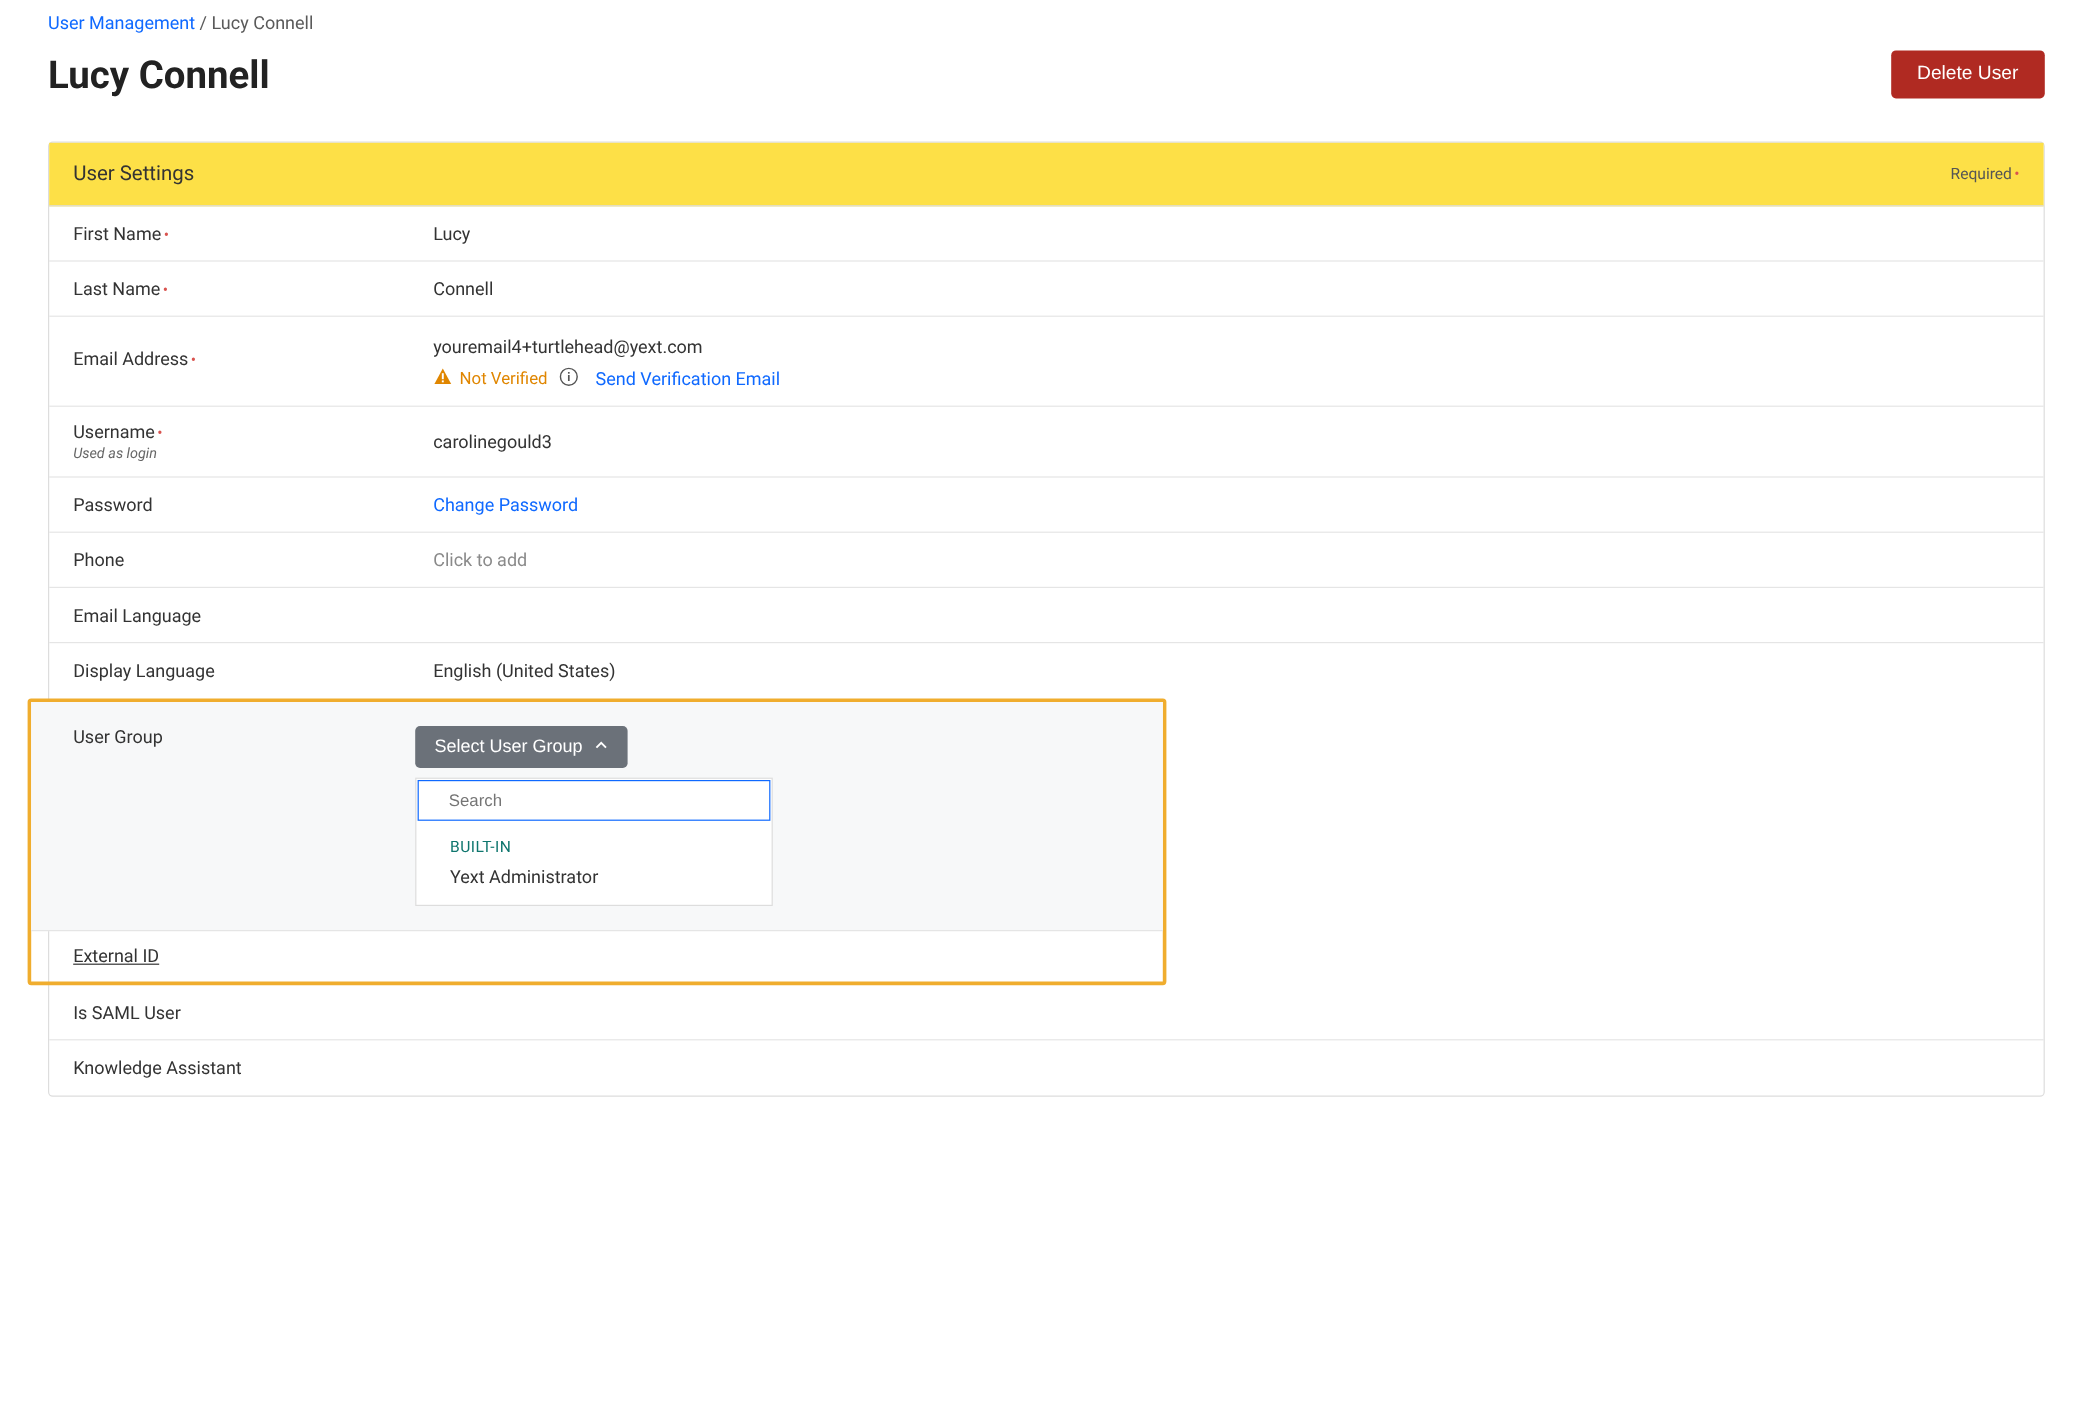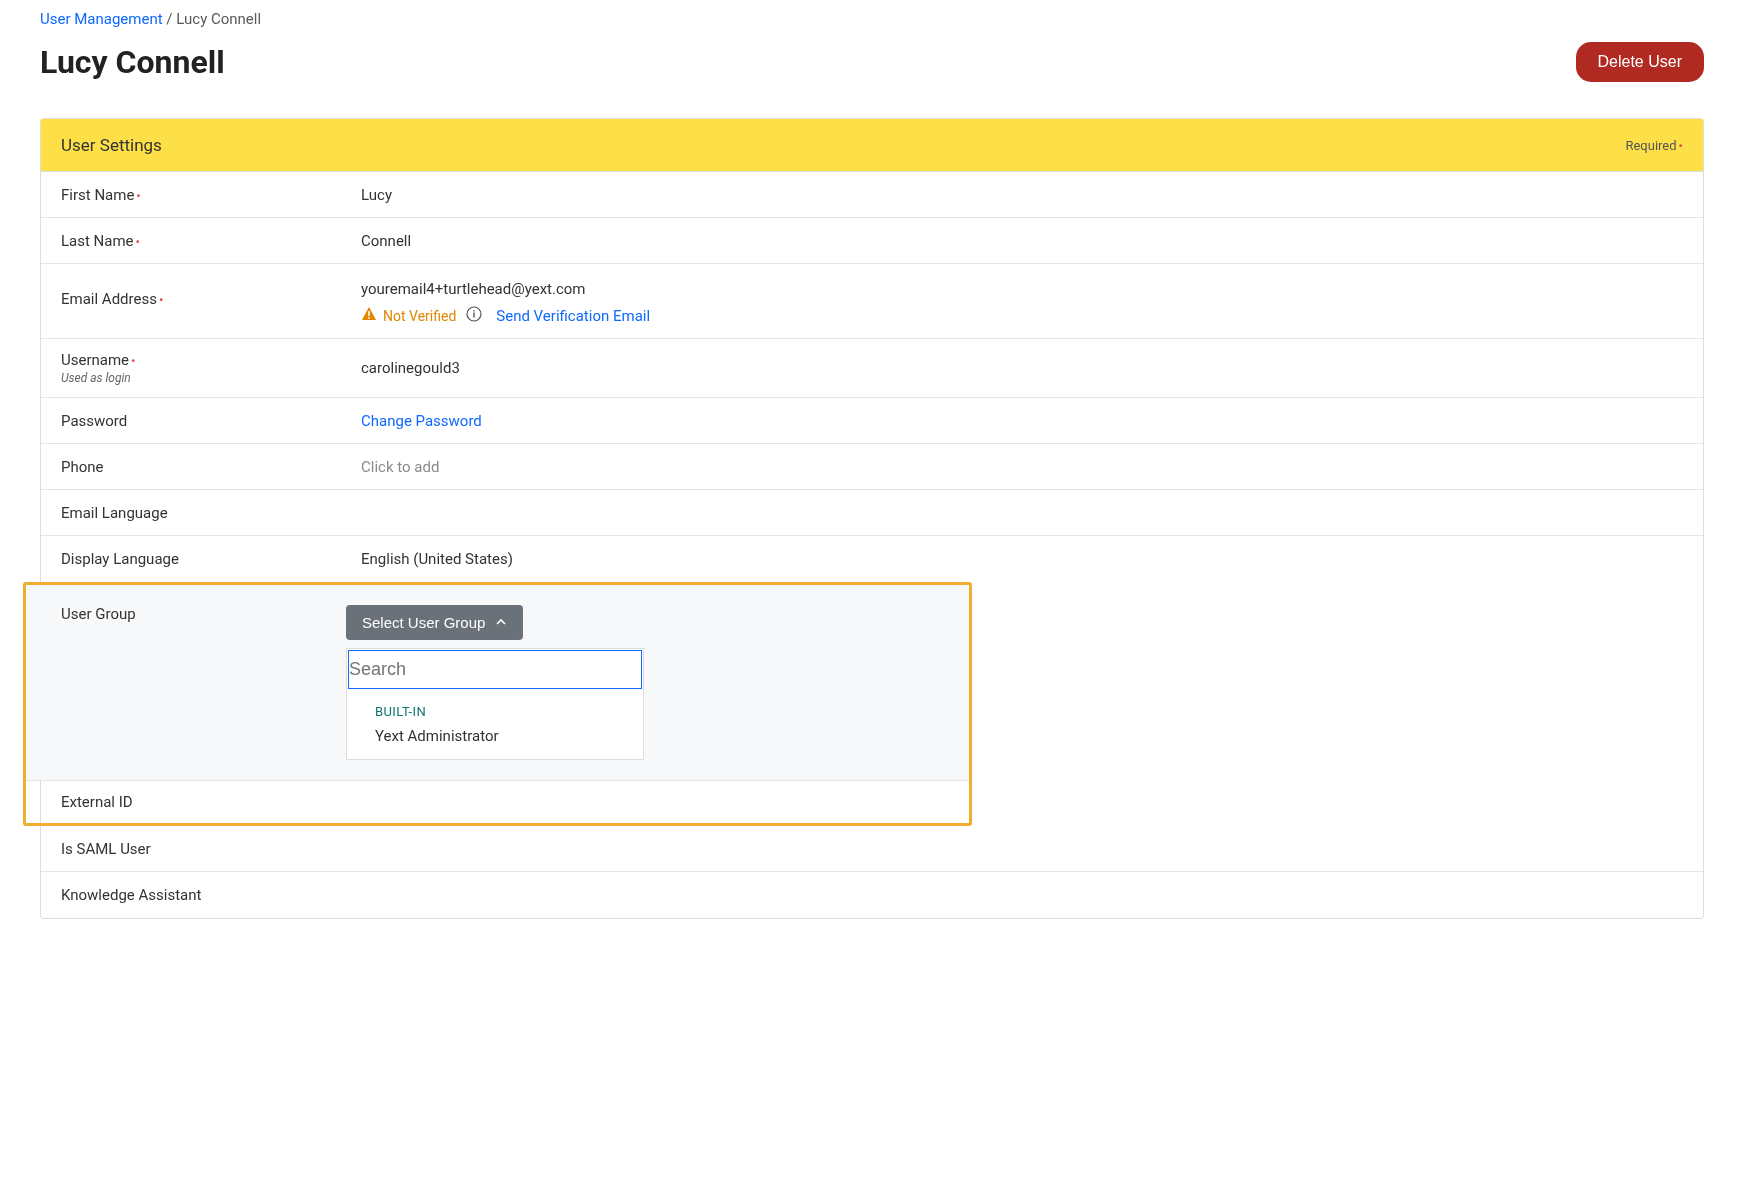--- a/index.html
+++ b/index.html
@@ -30,21 +30,21 @@
   font-size: 32px;
   font-weight: 700;
   color: #222;
 }
 .delete-btn {
   background: #b02a22;
   color: #fff;
   border: none;
   padding: 11px 22px;
   font-size: 16px;
-  border-radius: 15px;
+  border-radius: 4px;
   cursor: pointer;
 }
 .panel {
   border: 1px solid #ddd;
   border-radius: 4px;
   overflow: visible;
 }
 .panel-header {
   display: flex;
   justify-content: space-between;
@@ -152,41 +152,42 @@
 .dropdown-panel {
   margin-top: 8px;
   background: #fff;
   border: 1px solid #ddd;
   width: 298px;
 }
 .dropdown-search {
   width: calc(100% - 2px);
   margin: 1px;
   border: 1px solid #0f69ff;
-  padding: 8px 0;
-  font-size: 18px;
+  padding: 8px 25px;
+  font-size: 14px;
   outline: none;
 }
 .dropdown-section-label {
   padding: 14px 20px 2px 28px;
   font-size: 13px;
   color: #0f766e;
   letter-spacing: 0.4px;
 }
 .dropdown-option {
   padding: 6px 20px 14px 28px;
   font-size: 15px;
   color: #333;
   cursor: pointer;
 }
 .ext-row {
   display: flex;
   align-items: center;
   padding: 12px 20px;
   border-bottom: 1px solid #e5e5e5;
+  text-decoration: underline;
 }
 </style>
 </head>
 <body>
 
 <div class="breadcrumb">
   <a href="#">User Management</a>
   <span class="breadcrumb-sep">/</span>
   <span class="breadcrumb-current">Lucy Connell</span>
 </div>

